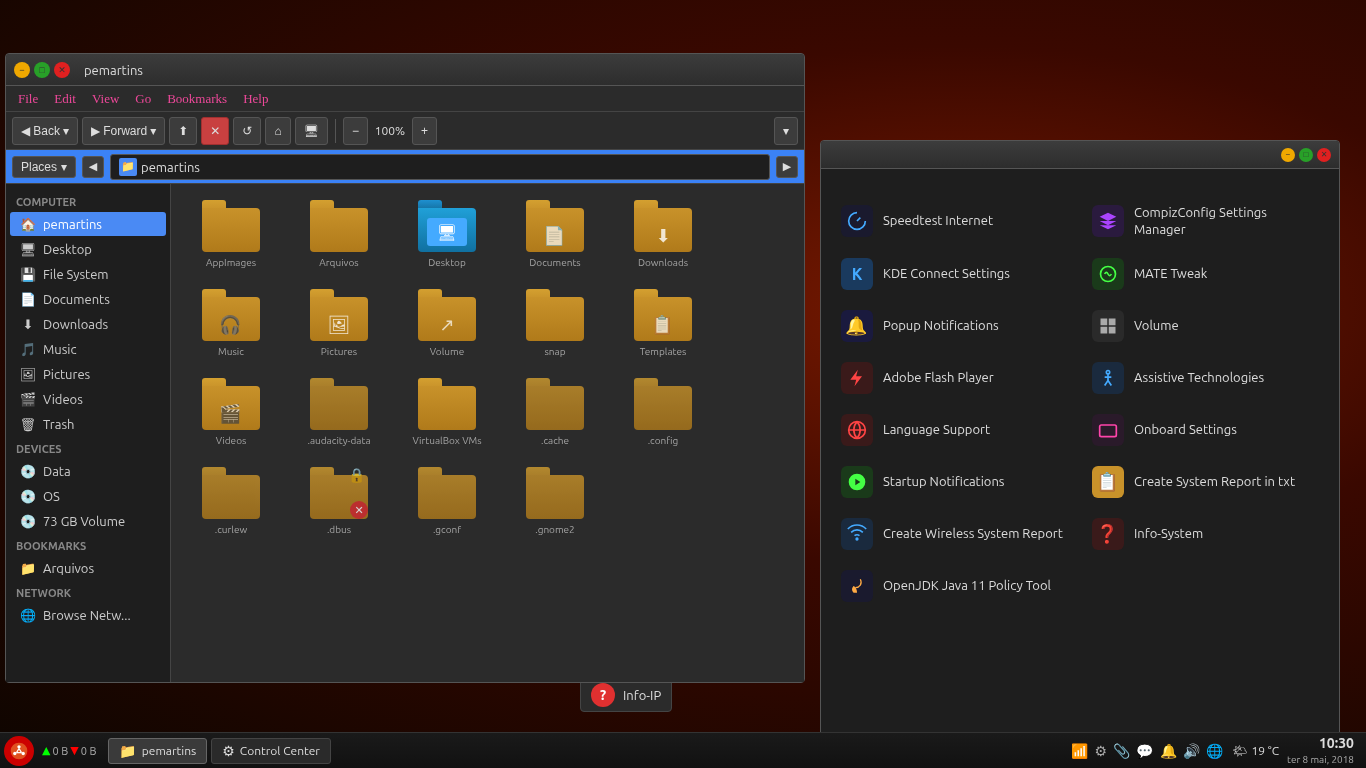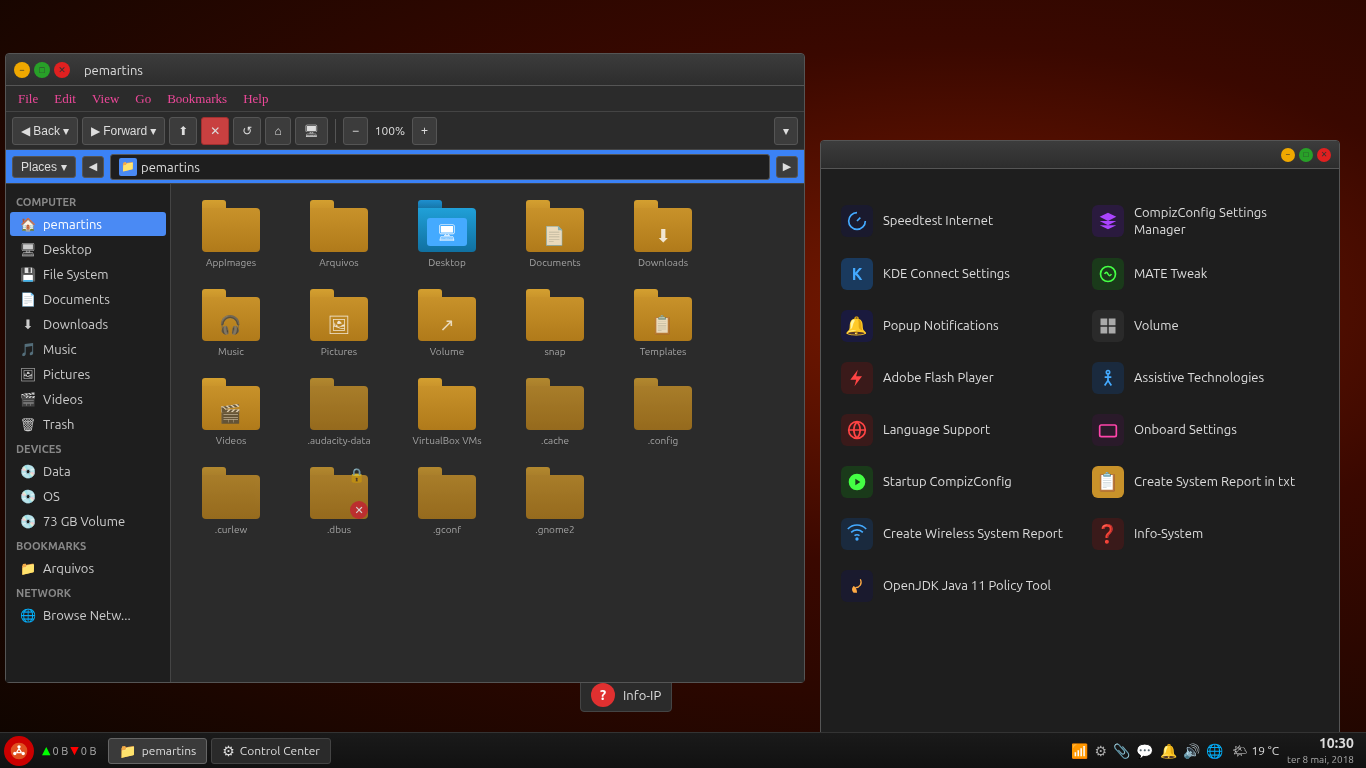--- a/index.html
+++ b/index.html
@@ -967,21 +967,21 @@
         <span class="cc-item-label">Onboard Settings</span>
       </div>
 
       <div class="cc-item">
         <div class="cc-item-icon icon-startup">
           <svg width="20" height="20" viewBox="0 0 24 24" fill="#4f4">
             <circle cx="12" cy="12" r="10"></circle>
             <polygon points="10,8 16,12 10,16" fill="#1a3a1a"></polygon>
           </svg>
         </div>
-        <span class="cc-item-label">Startup CompizConfig</span>
+        <span class="cc-item-label">Startup Notifications</span>
       </div>
 
       <div class="cc-item">
         <div class="cc-item-icon icon-sysreport">
           <span style="font-size:18px;">📋</span>
         </div>
         <span class="cc-item-label">Create System Report in txt</span>
       </div>
 
       <div class="cc-item">

